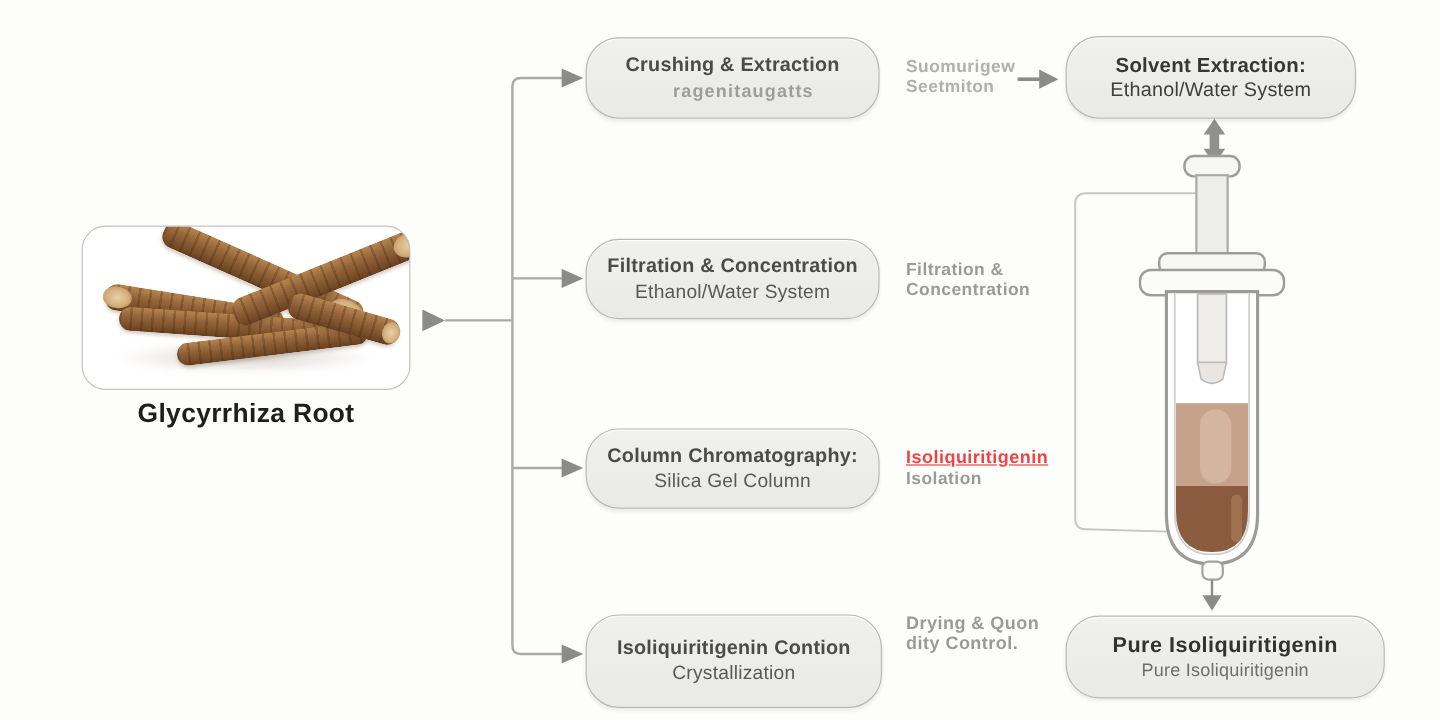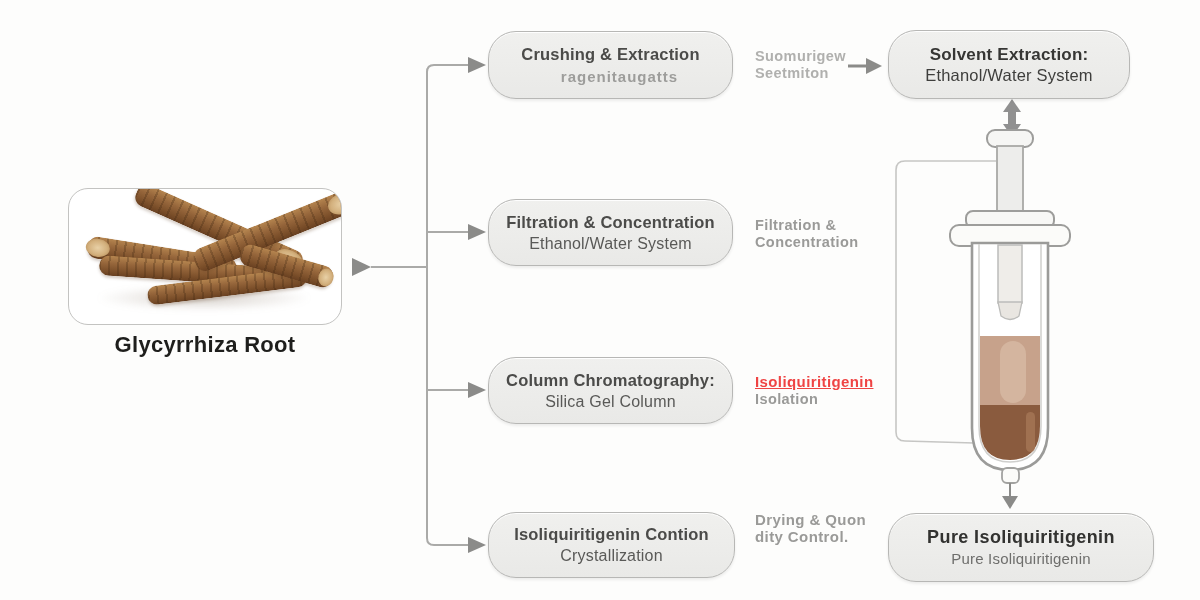--- a/index.html
+++ b/index.html
@@ -158,21 +158,21 @@
     <span class="t2 garble">ragenitaugatts</span>
   </div>
   <div class="fbox" style="left:488px; top:199px; width:245px; height:67px;">
     <span class="t1">Filtration &amp; Concentration</span>
     <span class="t2">Ethanol/Water System</span>
   </div>
   <div class="fbox" style="left:488px; top:357px; width:245px; height:67px;">
     <span class="t1">Column Chromatography:</span>
     <span class="t2">Silica Gel Column</span>
   </div>
-  <div class="fbox" style="left:488px; top:512px; width:247px; height:66px;">
+  <div class="fbox" style="left:488px; top:512px; width:247px; height:78px;">
     <span class="t1">Isoliquiritigenin Contion</span>
     <span class="t2">Crystallization</span>
   </div>
 
   <div class="slabel ghost" style="top:48px;">
     <span class="l1">Suomurigew</span>
     <span class="l2">Seetmiton</span>
   </div>
   <div class="slabel gray" style="top:217px;">
     <span class="l1">Filtration &amp;</span>

